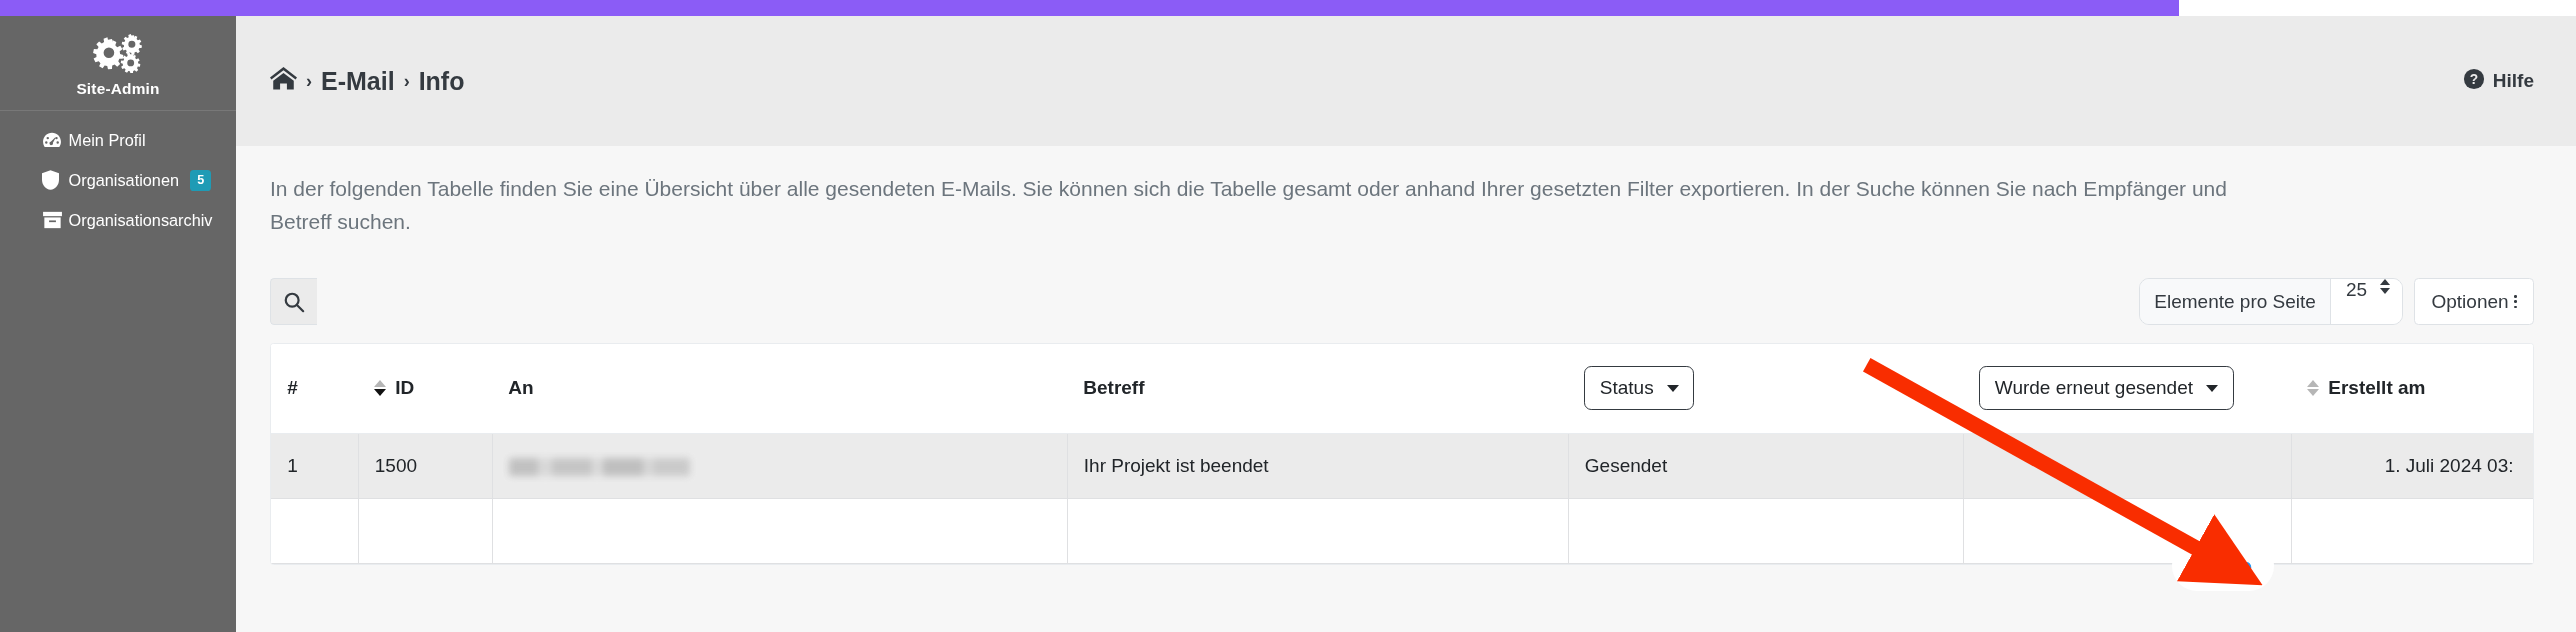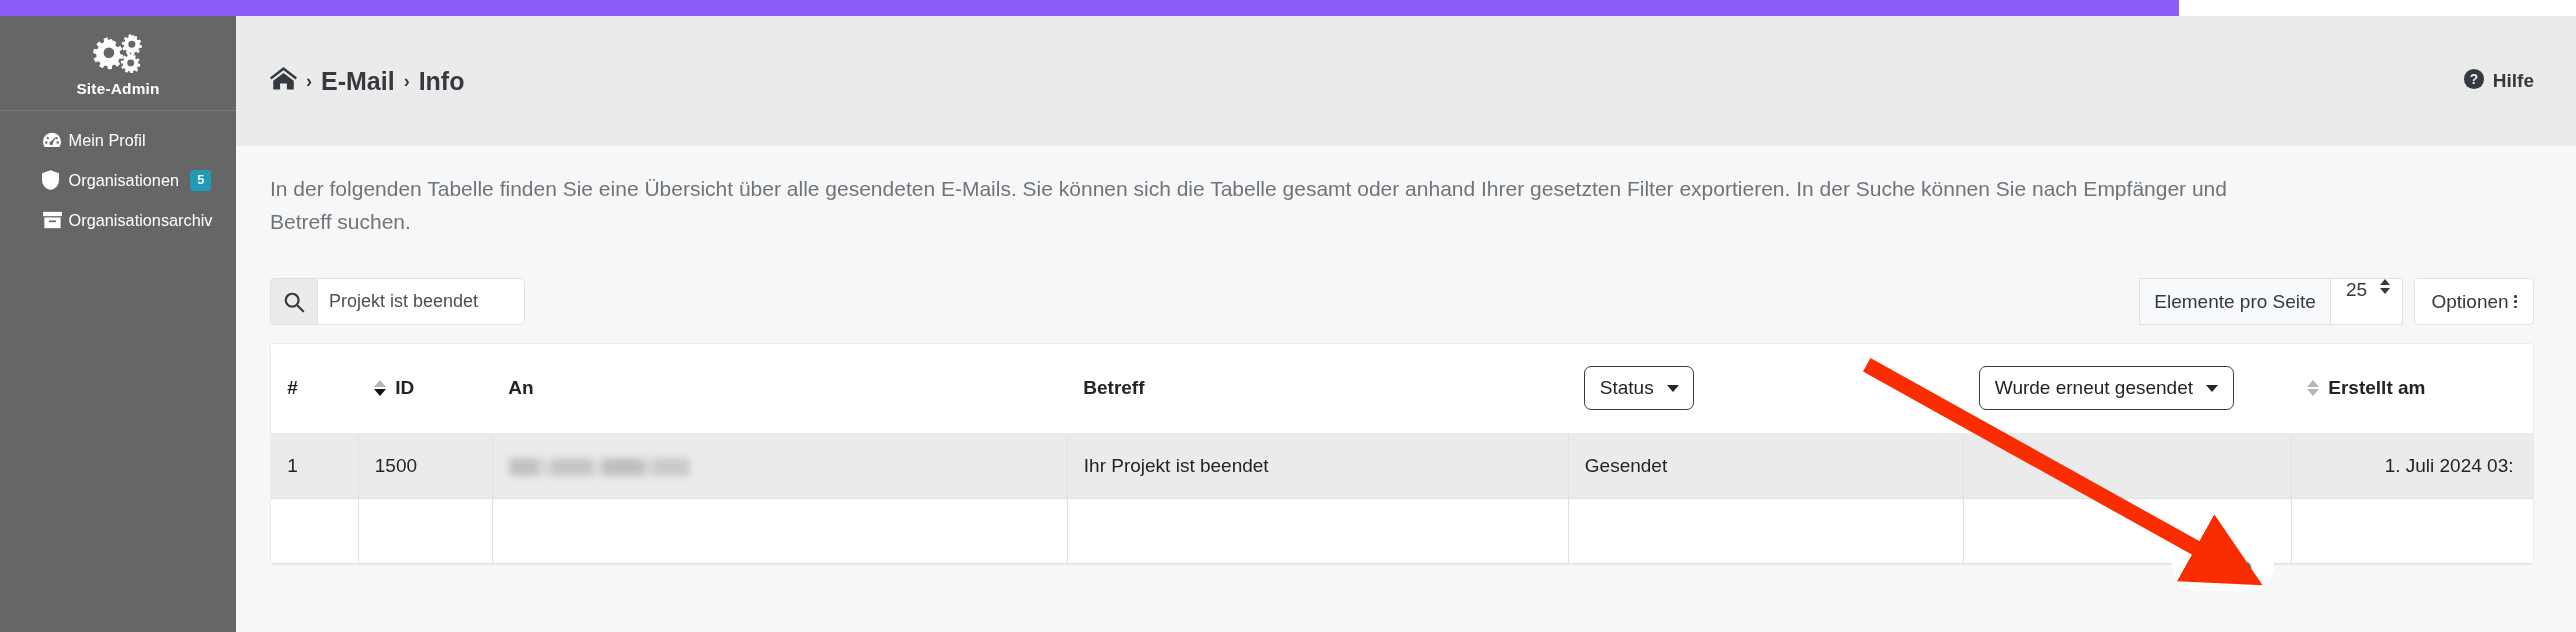--- a/index.html
+++ b/index.html
@@ -152,21 +152,21 @@
     font-size: 18px;
     color: #495057;
     font-family: "Liberation Sans", sans-serif;
     padding: 0 11px;
     outline: none;
   }
   .right-controls { display: flex; align-items: stretch; gap: 11px; height: 47px; }
   .perpage {
     display: flex; align-items: stretch;
     border: 0.9px solid #dee2e6;
-    border-radius: 1px;
+    border-radius: 10px;
     overflow: hidden;
     background: #f8f9fa;
   }
   .perpage-label {
     display: flex; align-items: center;
     padding: 0 14.5px;
     font-size: 19px;
     color: #343a40;
     background: #f8f9fa;
   }
@@ -366,21 +366,20 @@
 
     <div class="toolbar">
 
       <div class="search-group">
         <span class="search-addon">
           <svg width="22" height="22" viewBox="0 0 24 24" fill="none" stroke="#343a40" stroke-width="2.4">
               <circle cx="10" cy="10" r="7"></circle>
               <path d="M15.2 15.2L22 22" stroke-linecap="round"></path>
             </svg>
         </span>
-        <input class="search-input" type="text" value="Projekt ist beendet" style="">
       </div>
 
       <div class="right-controls">
         <div class="perpage">
           <span class="perpage-label">Elemente pro Seite</span>
           <div class="perpage-select">
             <span>25</span>
             <span class="spinner">
               <i class="tri-up"></i>
                 <i class="tri-dn"></i>

